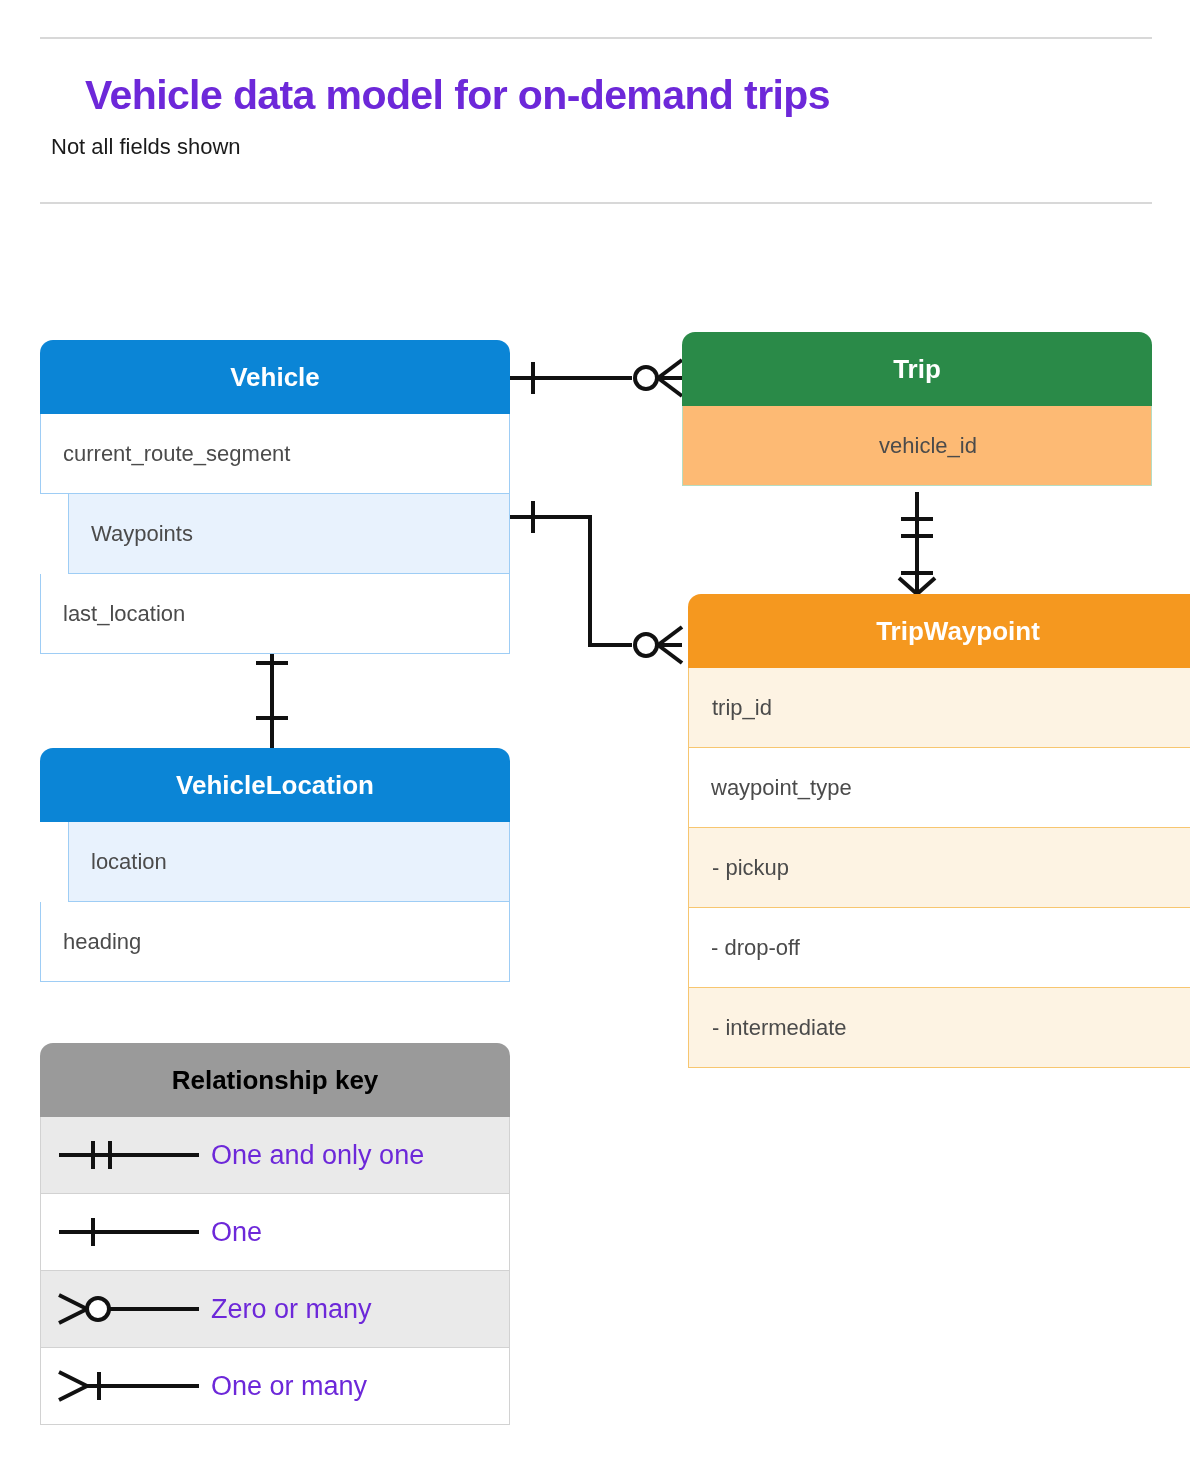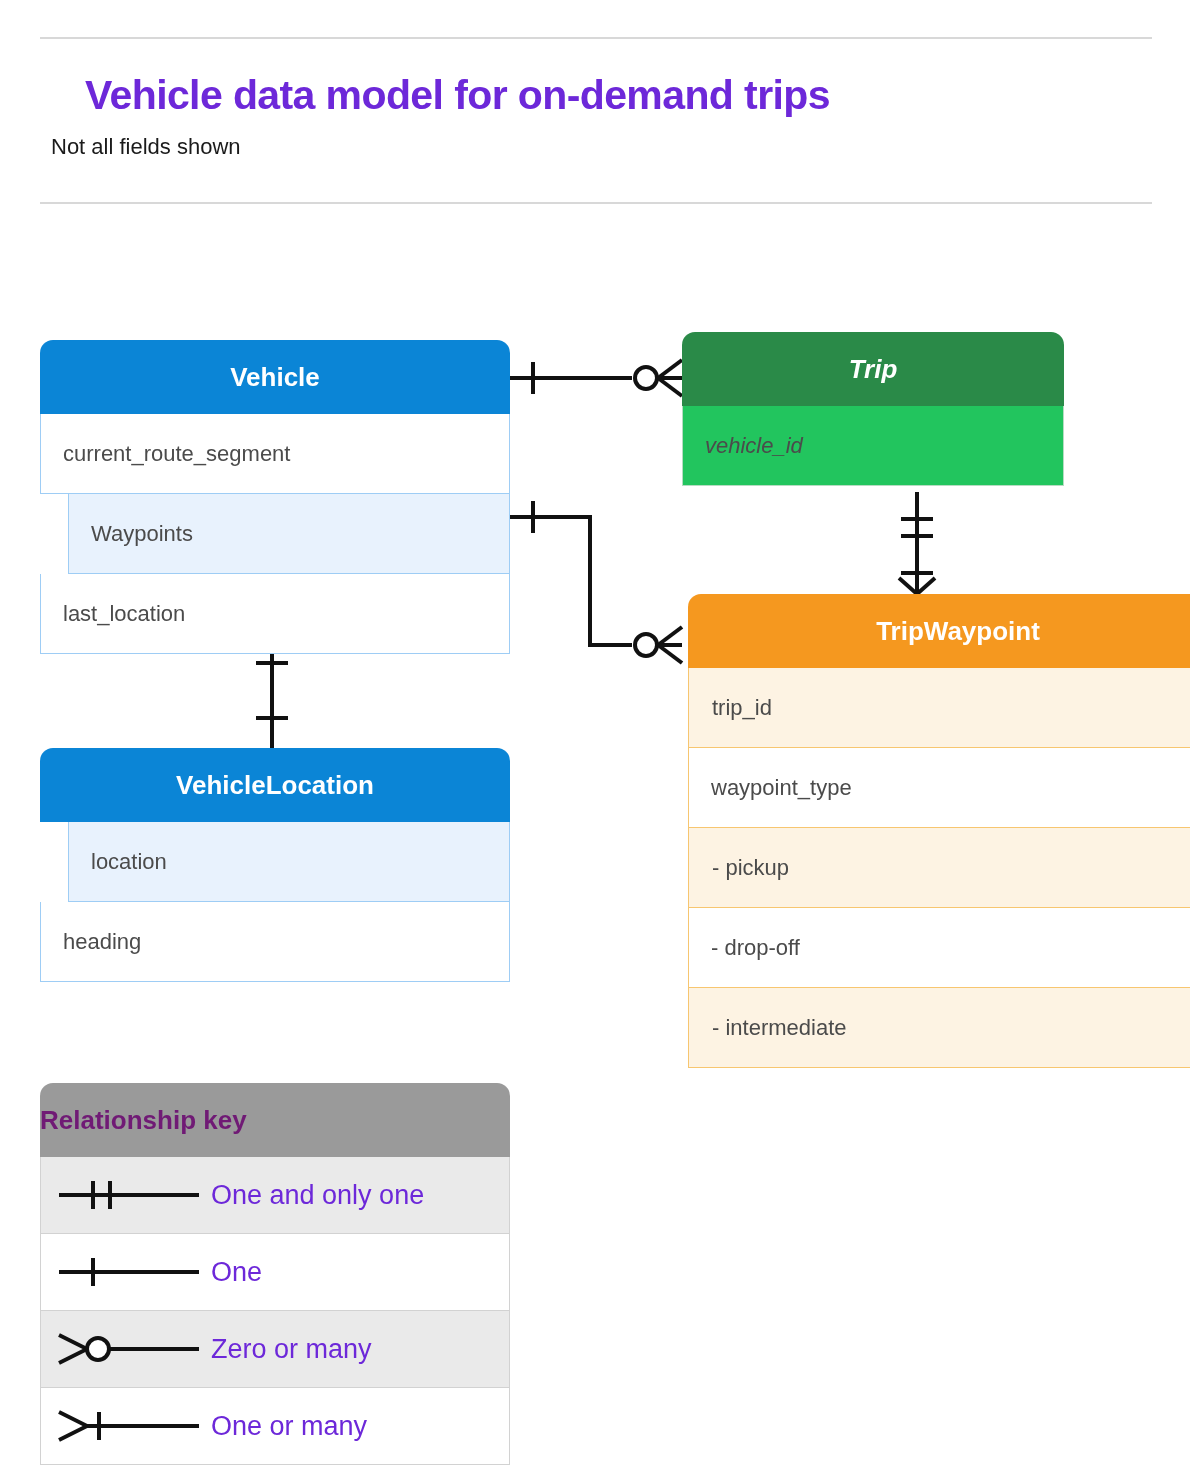--- a/index.html
+++ b/index.html
@@ -73,52 +73,51 @@
   }
 
   
   .theme-blue .entity-header { background: #0b85d6; }
   .theme-blue .entity-row { border: 1px solid #9ecdf5; border-top: none; background: #ffffff; }
   .theme-blue .entity-row.alt { background: #e8f2fd; margin-left: 28px; }
 
   
   .theme-green .entity-header { background: #2a8a48; }
   .theme-green .entity-row { border: 1px solid #b6dcc2; border-top: none; background: #ffffff; }
-  .theme-green .entity-row.alt { background: #22c55e; }
+  .theme-green .entity-row.alt { background: #fdba74; text-align: center; }
 
   
   .theme-orange .entity-header { background: #f5981f; }
   .theme-orange .entity-row { border: 1px solid #f6c濾; }
   .theme-orange .entity-row { border: 1px solid #f7c670; border-top: none; background: #ffffff; }
   .theme-orange .entity-row.alt { background: #fdf3e3; padding-left: 23px; }
 
   
   #entity-vehicle          { left: 40px;  top: 340px; width: 470px; }
   #entity-vehicle-location { left: 40px;  top: 748px; width: 470px; }
-  #entity-trip             { left: 682px; top: 332px; width: 382px; font-style: italic; }
+  #entity-trip             { left: 682px; top: 332px; width: 470px; }
   #entity-trip-waypoint    { left: 688px; top: 594px; width: 540px; }
 
   
   #legend {
     position: absolute;
     left: 40px;
     top: 1043px;
     width: 470px;
   }
   #legend-header {
     box-sizing: border-box;
     height: 74px;
     line-height: 74px;
-    text-align: left;
+    text-align: center;
     font-size: 26px;
     font-weight: bold;
-    color: #701a75;
+    color: #000000;
     background: #9a9a9a;
     border-radius: 13px 13px 0 0;
-    margin-top: 40px;
   }
   .legend-row {
     box-sizing: border-box;
     height: 77px;
     border: 1px solid #d2d2d2;
     border-top: none;
     background: #ffffff;
     display: flex;
     align-items: center;
   }

